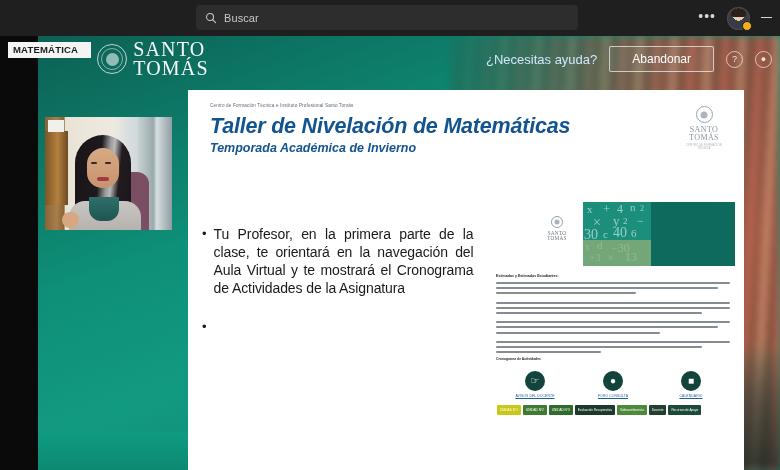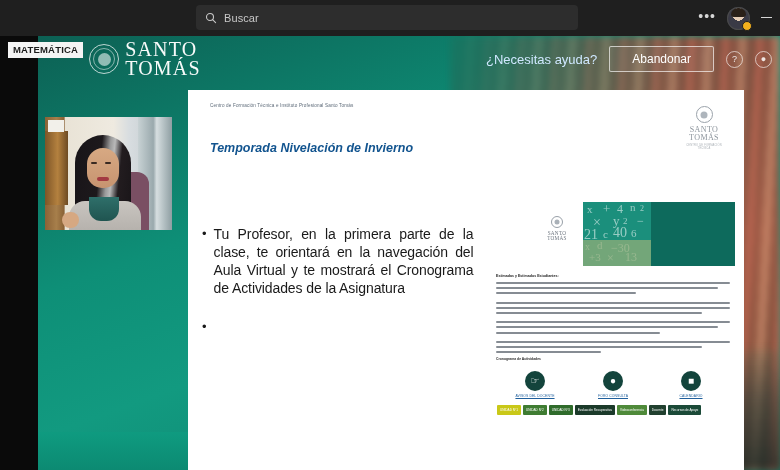--- a/index.html
+++ b/index.html
@@ -83,21 +83,21 @@
   }
 
   
   .mhead {
     position: absolute; left: 0; top: 0; width: 780px; height: 52px;
     display: flex; align-items: center;
   }
   .brand { position: absolute; left: 8px; top: 6px; display: flex; align-items: flex-start; gap: 4px; }
   .mat-tag {
     background: #f4f4f4; color: #1b1b1b; font-size: 9.5px; font-weight: 700;
-    letter-spacing: .2px; padding: 3px 5px 3px 5px; line-height: 1;
+    letter-spacing: .2px; padding: 3px 13px 3px 5px; line-height: 1;
     font-family: "Liberation Sans", sans-serif;
   }
   .st-logo { display: flex; align-items: center; gap: 6px; margin-left: 2px; margin-top: -2px; }
   .seal {
     width: 30px; height: 30px; border-radius: 50%;
     border: 1.4px solid rgba(255,255,255,.72);
     display: flex; align-items: center; justify-content: center;
     position: relative;
   }
   .seal::before {
@@ -370,21 +370,22 @@
 
       <div class="slide-kicker">Centro de Formación Técnica e Instituto Profesional Santo Tomás</div>
 
       <div class="slide-logo">
         <div class="sl-seal"></div>
         <div class="sl-w">SANTO</div>
         <div class="sl-w">TOMÁS</div>
         <div class="sl-sub">CENTRO DE FORMACIÓN TÉCNICA</div>
       </div>
 
-      <div class="slide-sub">Temporada Nivelación de Invierno</div>
+      <div class="slide-title">Taller de Nivelación de Matemáticas</div>
+      <div class="slide-sub">Temporada Académica de Invierno</div>
 
       <div class="bullets">
         <div class="bullet">
           <span class="dot">•</span>
           <span class="btxt">Tu Profesor, en la primera parte de la clase, te orientará en la navegación del Aula Virtual y te mostrará el Cronograma de Actividades de la Asignatura</span>
         </div>
         <div class="bullet">
           <span class="dot">•</span>
         </div>
       </div>
@@ -400,21 +401,21 @@
             <div class="mathbg">
               <span style="left:4px;  top:2px;  font-size:11px;">x</span>
               <span style="left:20px; top:0px;  font-size:13px;">+</span>
               <span style="left:34px; top:1px;  font-size:12px;">4</span>
               <span style="left:47px; top:0px;  font-size:11px;">n</span>
               <span style="left:57px; top:3px;  font-size:8px;">2</span>
               <span style="left:10px; top:14px; font-size:14px;">×</span>
               <span style="left:30px; top:12px; font-size:13px;">y</span>
               <span style="left:40px; top:15px; font-size:9px;">2</span>
               <span style="left:54px; top:13px; font-size:12px;">−</span>
-              <span style="left:1px;  top:26px; font-size:14px;">21</span>
+              <span style="left:1px;  top:26px; font-size:14px;">30</span>
               <span style="left:20px; top:27px; font-size:11px;">c</span>
               <span style="left:30px; top:24px; font-size:14px;">40</span>
               <span style="left:48px; top:26px; font-size:11px;">6</span>
               <span style="left:2px;  top:40px; font-size:10px;">x</span>
               <span style="left:14px; top:38px; font-size:11px;">d</span>
               <span style="left:28px; top:40px; font-size:12px;">−30</span>
               <span style="left:6px;  top:50px; font-size:11px;">+3</span>
               <span style="left:24px; top:50px; font-size:12px;">×</span>
               <span style="left:42px; top:49px; font-size:12px;">13</span>
             </div>

